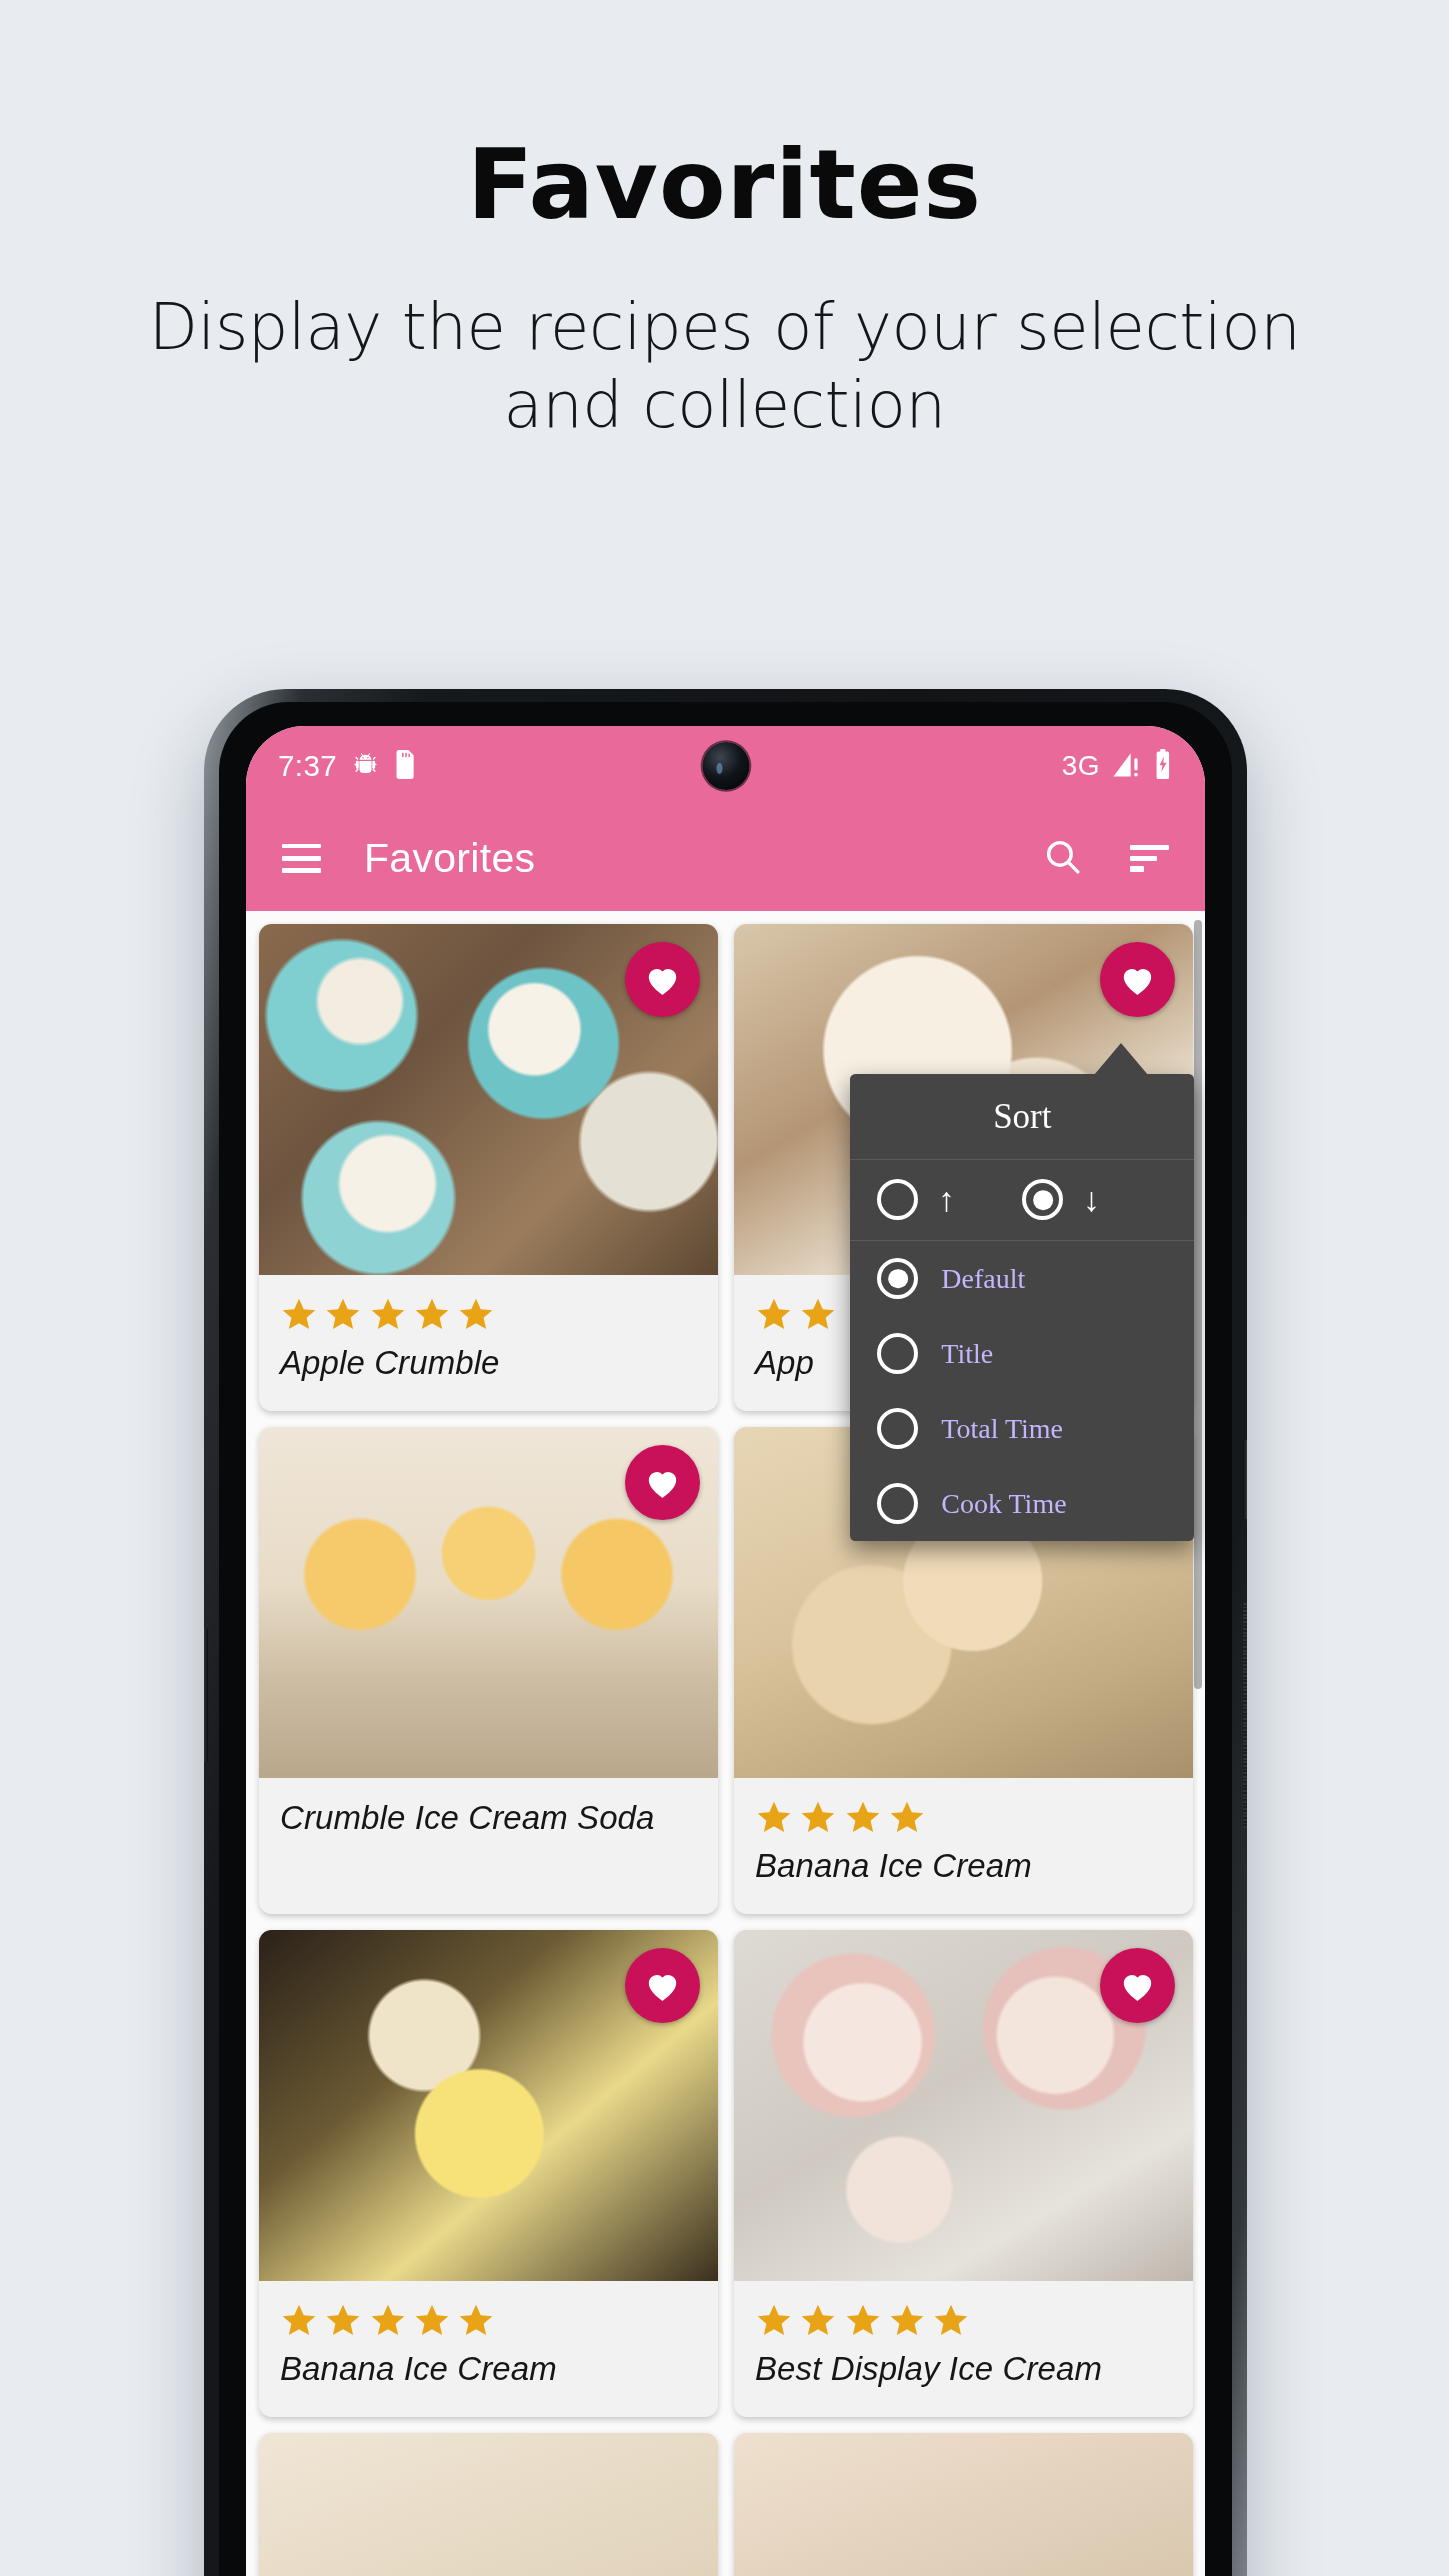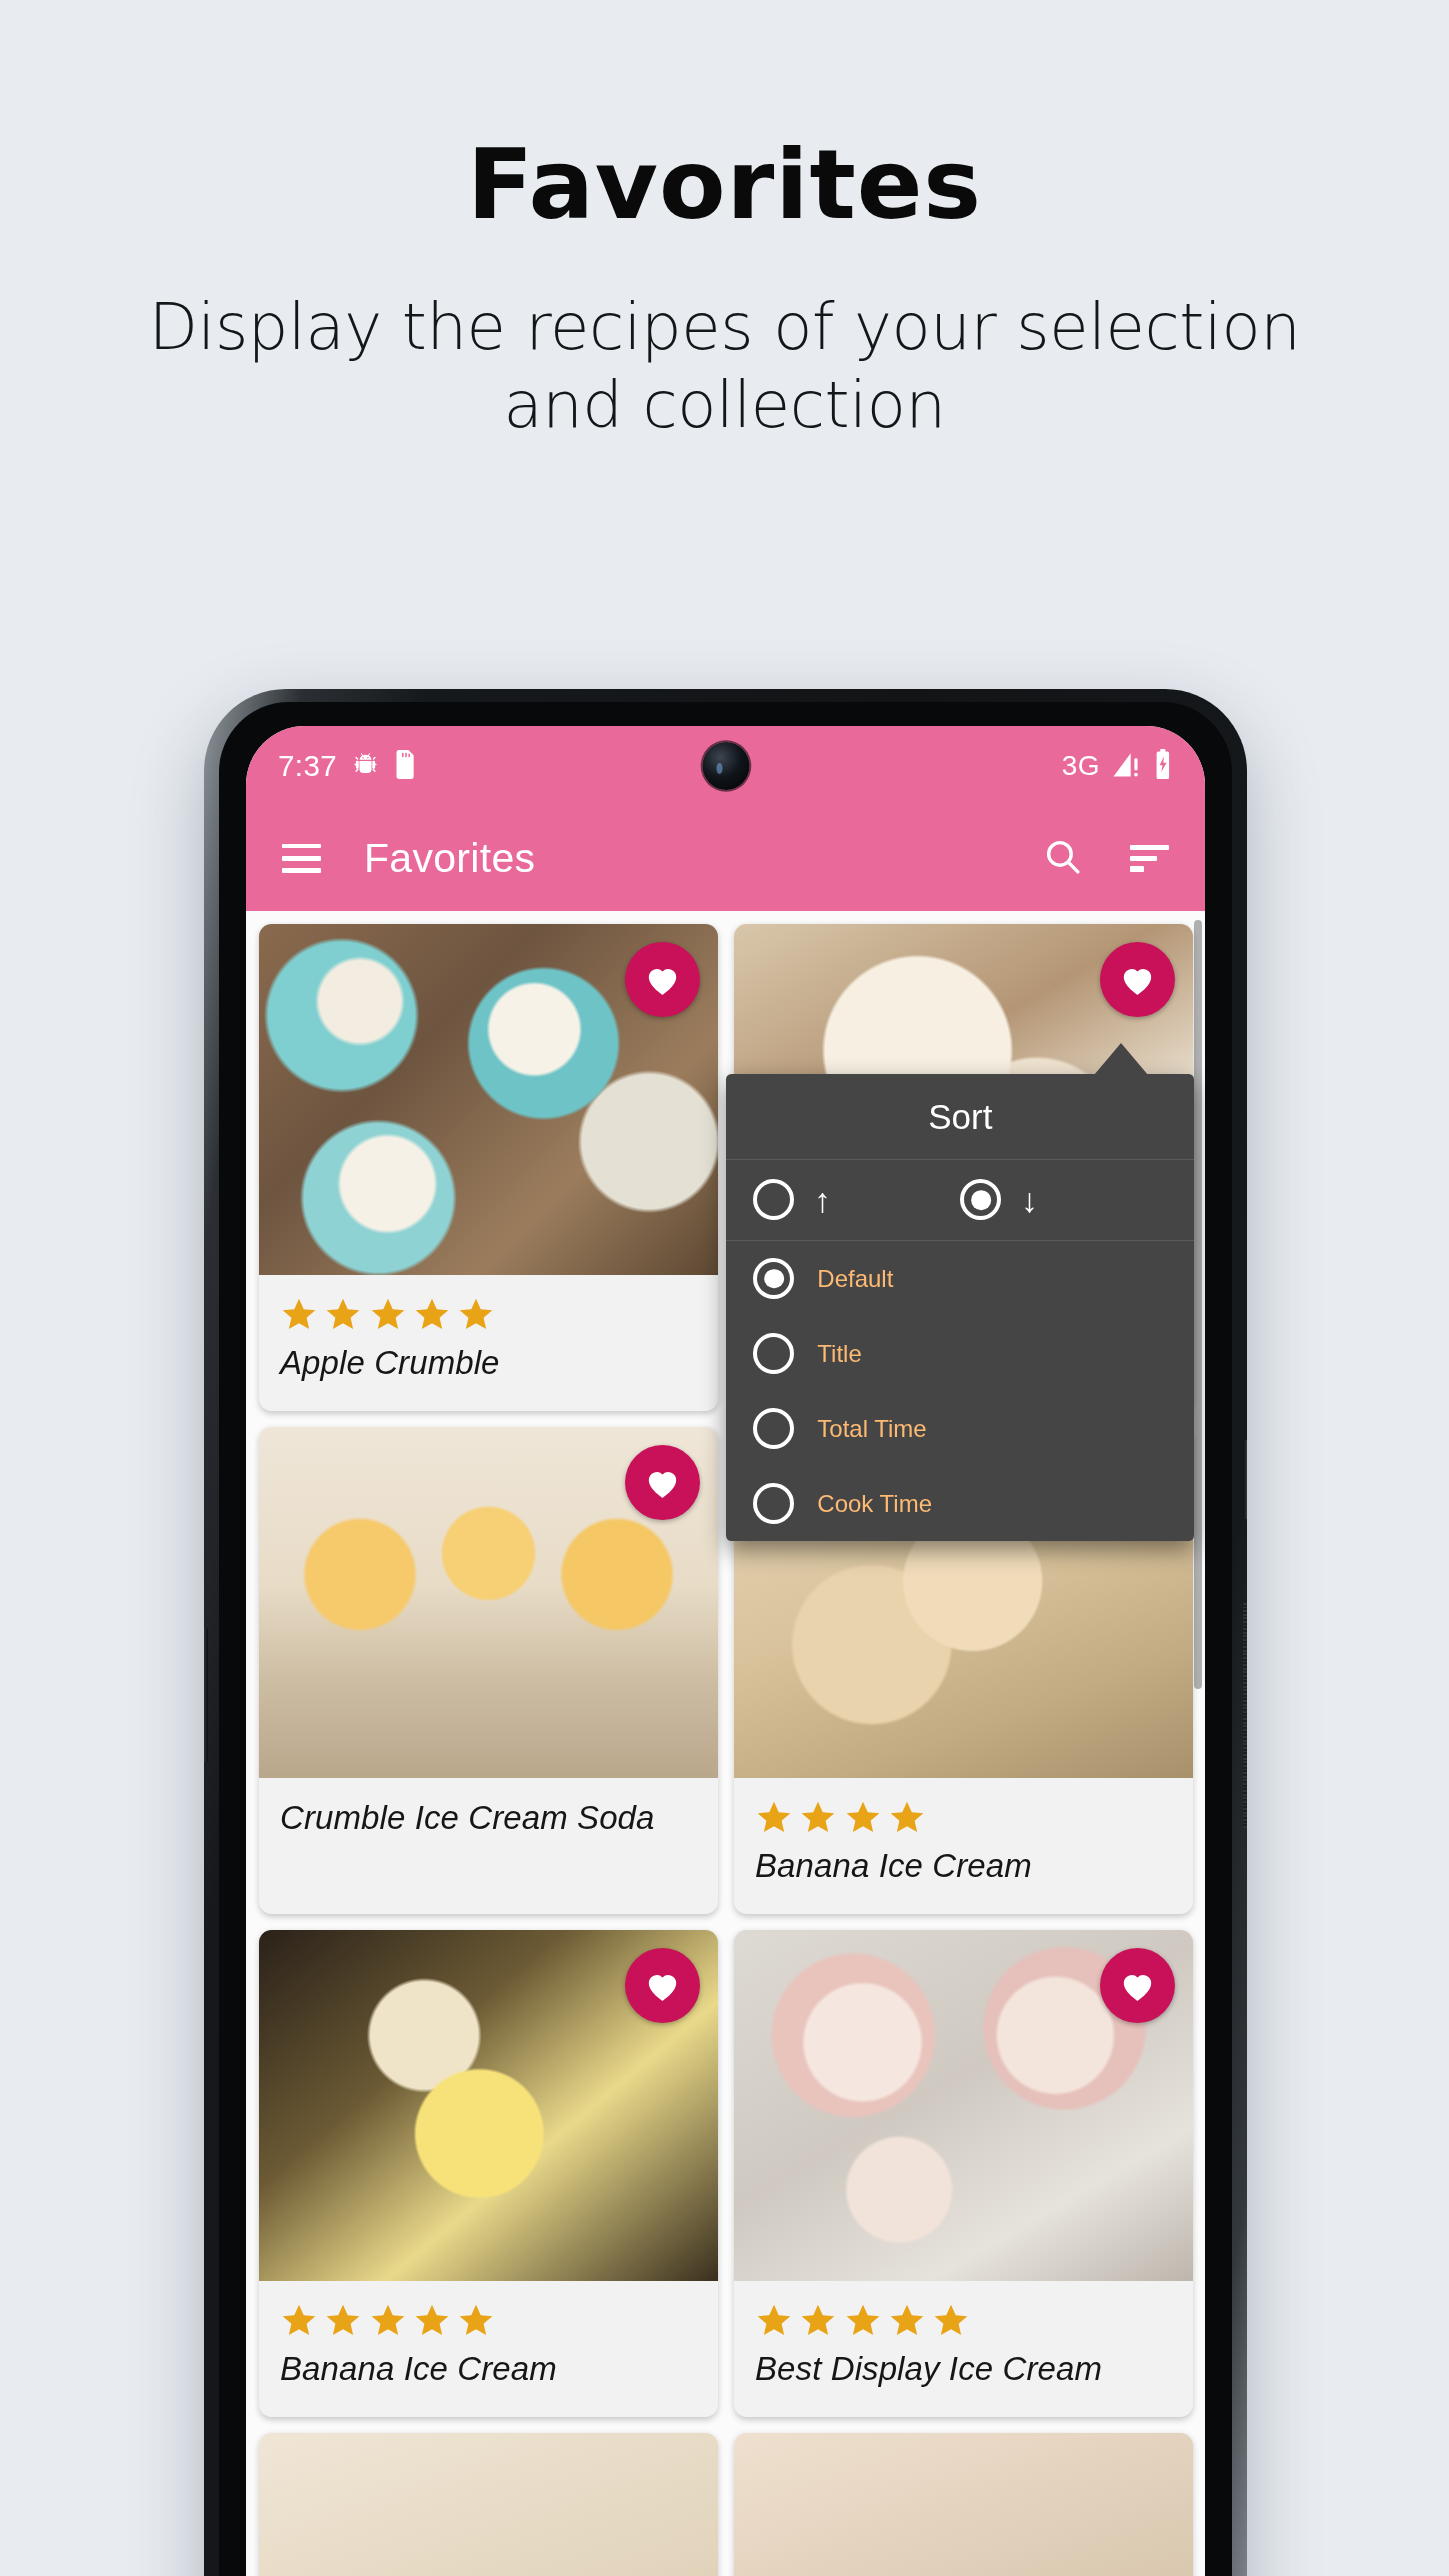--- a/index.html
+++ b/index.html
@@ -262,27 +262,28 @@
       linear-gradient(150deg,#dedad4 0%,#cfc9c1 45%,#e6e2dc 75%,#bdb6ad 100%);
   }
   .img-partial-a { background: linear-gradient(160deg,#f0e6d6,#d7c6a8); }
   .img-partial-b { background: linear-gradient(160deg,#efe0cf,#cbb79a); }
 
   
   .sort-menu {
     position: absolute;
     top: 163px;
     right: 10.7px;
-    width: 468px;
+    width: 344px;
     background: #454545;
     border-radius: 5.4px;
     box-shadow: 0 9px 23px rgba(0,0,0,.45);
     z-index: 30;
     color: #fff;
     overflow: hidden;
+    font-family: Liberation Serif, serif;
   }
   .sort-caret {
     position: absolute;
     top: 132px;
     right: 57px;
     width: 0; height: 0;
     border-left: 27px solid transparent;
     border-right: 27px solid transparent;
     border-bottom: 32px solid #454545;
     z-index: 31;
@@ -320,21 +321,21 @@
     border-radius: 50%;
     background: #ffffff;
   }
 
   .sort-option {
     display: flex;
     align-items: center;
     gap: 23px;
     padding: 17px 27px;
   }
-  .sort-option-label { font-size: 24px; color: #fdba74; }
+  .sort-option-label { font-size: 28px; color: #c4b5fd; }
 
   
   .scroll-track {
     position: absolute;
     right: 2.7px;
     top: 9px;
     width: 8px;
     height: calc(100% - 18px);
     background: transparent;
     z-index: 40;

